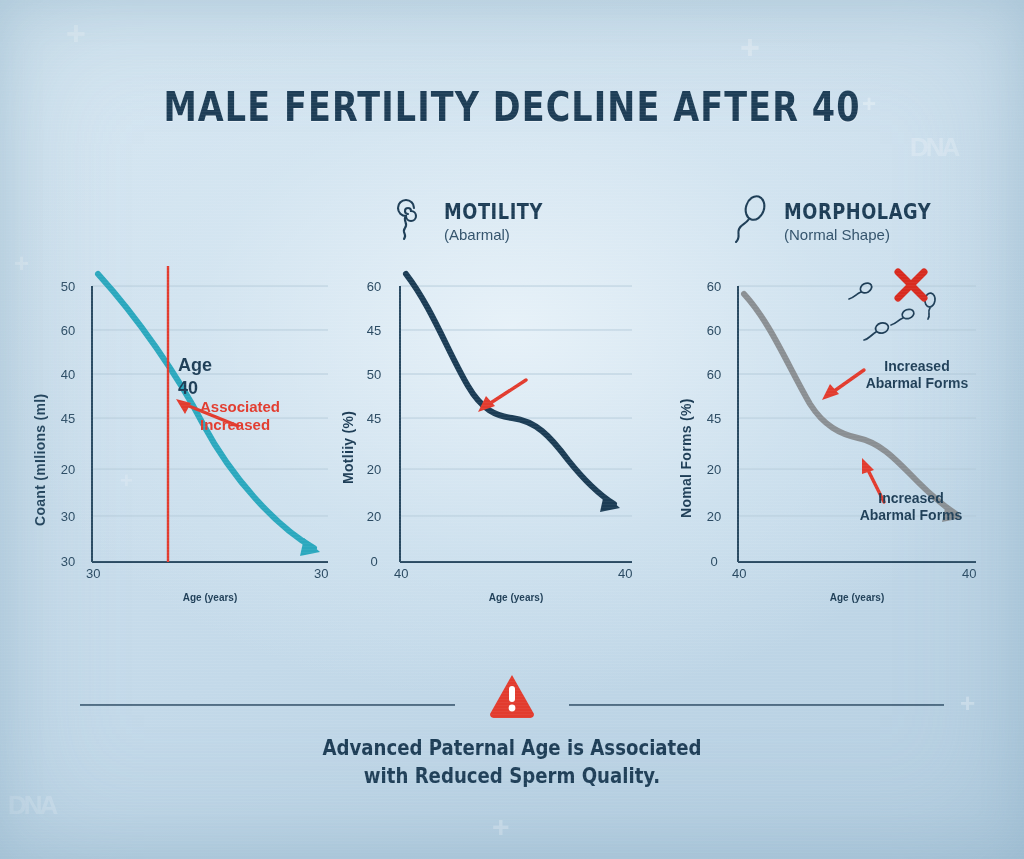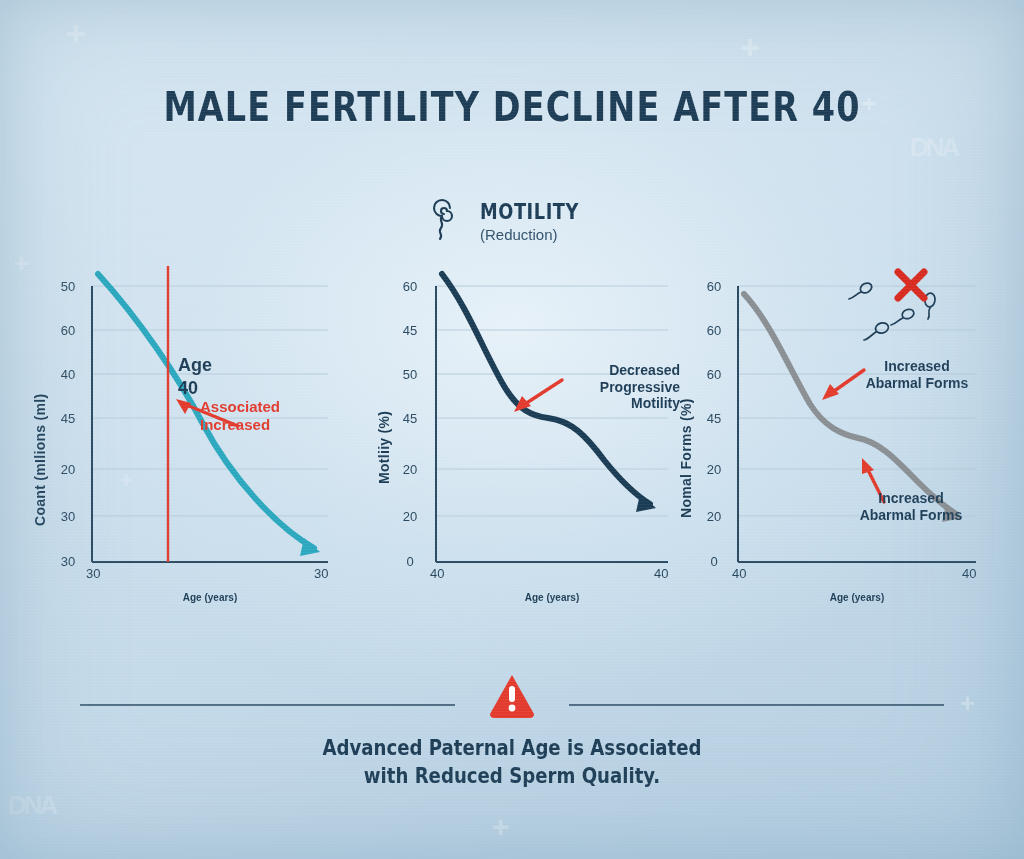--- a/index.html
+++ b/index.html
@@ -26,21 +26,21 @@
 
   #title{
     position:absolute;top:84px;left:0;width:1024px;text-align:center;
     font-family:"DejaVu Sans Condensed","Liberation Sans",sans-serif;
     font-weight:bold;font-size:40px;letter-spacing:1.2px;
     color:#1d3d56;transform:scaleX(0.93);
     text-shadow:0 1px 0 rgba(255,255,255,.45);
   }
 
   .panel{position:absolute;top:190px;width:320px;height:440px;}
-  #panel1{left:28px;} #panel2{left:372px;} #panel3{left:676px;}
+  #panel1{left:28px;} #panel2{left:336px;} #panel3{left:676px;}
 
   .phead{position:absolute;top:0;left:0;width:320px;height:72px;}
   .phead .picon{position:absolute;left:52px;top:4px;width:46px;height:52px;}
   .phead .ptitle{position:absolute;left:108px;top:10px;
     font-family:"DejaVu Sans Condensed","Liberation Sans",sans-serif;
     font-weight:bold;font-size:21px;letter-spacing:.6px;color:#1d3d56;transform:scaleX(.94);
     transform-origin:left center;}
   .phead .psub{position:absolute;left:108px;top:36px;font-size:15px;color:#33536c;}
   #panel1 .picon{left:56px;} #panel1 .ptitle{left:110px;top:14px;}
 
@@ -125,21 +125,21 @@
     <div class="phead">
       <span class="picon">
         <svg viewBox="0 0 46 52" width="46" height="52">
           <g fill="none" stroke="#1d3d56" stroke-width="2.1" stroke-linecap="round">
             <path d="M26 14 a8 8 0 1 0 -8 8 a5 5 0 1 0 5 -5 a3 3 0 1 0 -3 3"></path>
             <path d="M18 22 c-4 5 3 7 -1 12 c-4 5 3 6 -1 11"></path>
           </g>
         </svg>
       </span>
       <span class="ptitle">MOTILITY</span>
-      <span class="psub">(Reduction)</span>
+      <span class="psub">(Abarmal)</span>
     </div>
 
     <div class="plot">
       <span class="ylab" style="left:4px;top:88px;height:130px;">Motliiy (%)</span>
       <span class="tick" style="left:18px;top:13px;width:40px;">60</span>
       <span class="tick" style="left:18px;top:57px;width:40px;">45</span>
       <span class="tick" style="left:18px;top:101px;width:40px;">50</span>
       <span class="tick" style="left:18px;top:145px;width:40px;">45</span>
       <span class="tick" style="left:18px;top:196px;width:40px;">20</span>
       <span class="tick" style="left:18px;top:243px;width:40px;">20</span>
@@ -157,29 +157,40 @@
         <line x1="64" y1="20" x2="64" y2="296" stroke="#2a4a62" stroke-width="2"></line>
         <line x1="64" y1="296" x2="296" y2="296" stroke="#2a4a62" stroke-width="2"></line>
         <path d="M70 8 C96 42 112 86 132 120 C146 144 160 150 176 152 C200 155 214 170 232 194 C248 214 262 228 278 238" fill="none" stroke="#1b3c55" stroke-width="6" stroke-linecap="round"></path>
         <path d="M268 228 L284 242 L264 246 Z" fill="#1b3c55"></path>
       </svg>
 
       <svg viewBox="0 0 80 44" width="80" height="44" style="position:absolute;left:126px;top:106px;">
         <path d="M64 8 L24 34" stroke="#e23b2e" stroke-width="3.4" stroke-linecap="round"></path>
         <path d="M16 40 L24 24 L33 34 Z" fill="#e23b2e"></path>
       </svg>
-      <span class="anno" style="left:190px;top:96px;text-align:right;width:118px;"><span>Decreased</span><br><span>Progressive</span><br><span>Motility</span></span>
 
       <span class="xtick" style="left:58px;top:300px;">40</span>
       <span class="xtick" style="left:282px;top:300px;">40</span>
       <span class="xlab" style="left:64px;top:326px;width:232px;">Age (years)</span>
     </div>
   </div>
 
   <div class="panel" id="panel3">
+    <div class="phead">
+      <span class="picon">
+        <svg viewBox="0 0 46 52" width="46" height="52">
+          <g fill="none" stroke="#1d3d56" stroke-width="2.1" stroke-linecap="round">
+            <ellipse cx="27" cy="14" rx="9" ry="12" transform="rotate(18 27 14)"></ellipse>
+            <path d="M21 25 c-3 5 -8 5 -10 10 c-2 5 2 8 -3 13"></path>
+          </g>
+        </svg>
+      </span>
+      <span class="ptitle">MORPHOLAGY</span>
+      <span class="psub">(Normal Shape)</span>
+    </div>
 
     <div class="plot">
       <span class="ylab" style="left:2px;top:72px;height:180px;">Nomal Forms (%)</span>
       <span class="tick" style="left:18px;top:13px;width:40px;">60</span>
       <span class="tick" style="left:18px;top:57px;width:40px;">60</span>
       <span class="tick" style="left:18px;top:101px;width:40px;">60</span>
       <span class="tick" style="left:18px;top:145px;width:40px;">45</span>
       <span class="tick" style="left:18px;top:196px;width:40px;">20</span>
       <span class="tick" style="left:18px;top:243px;width:40px;">20</span>
       <span class="tick" style="left:18px;top:288px;width:40px;">0</span>

